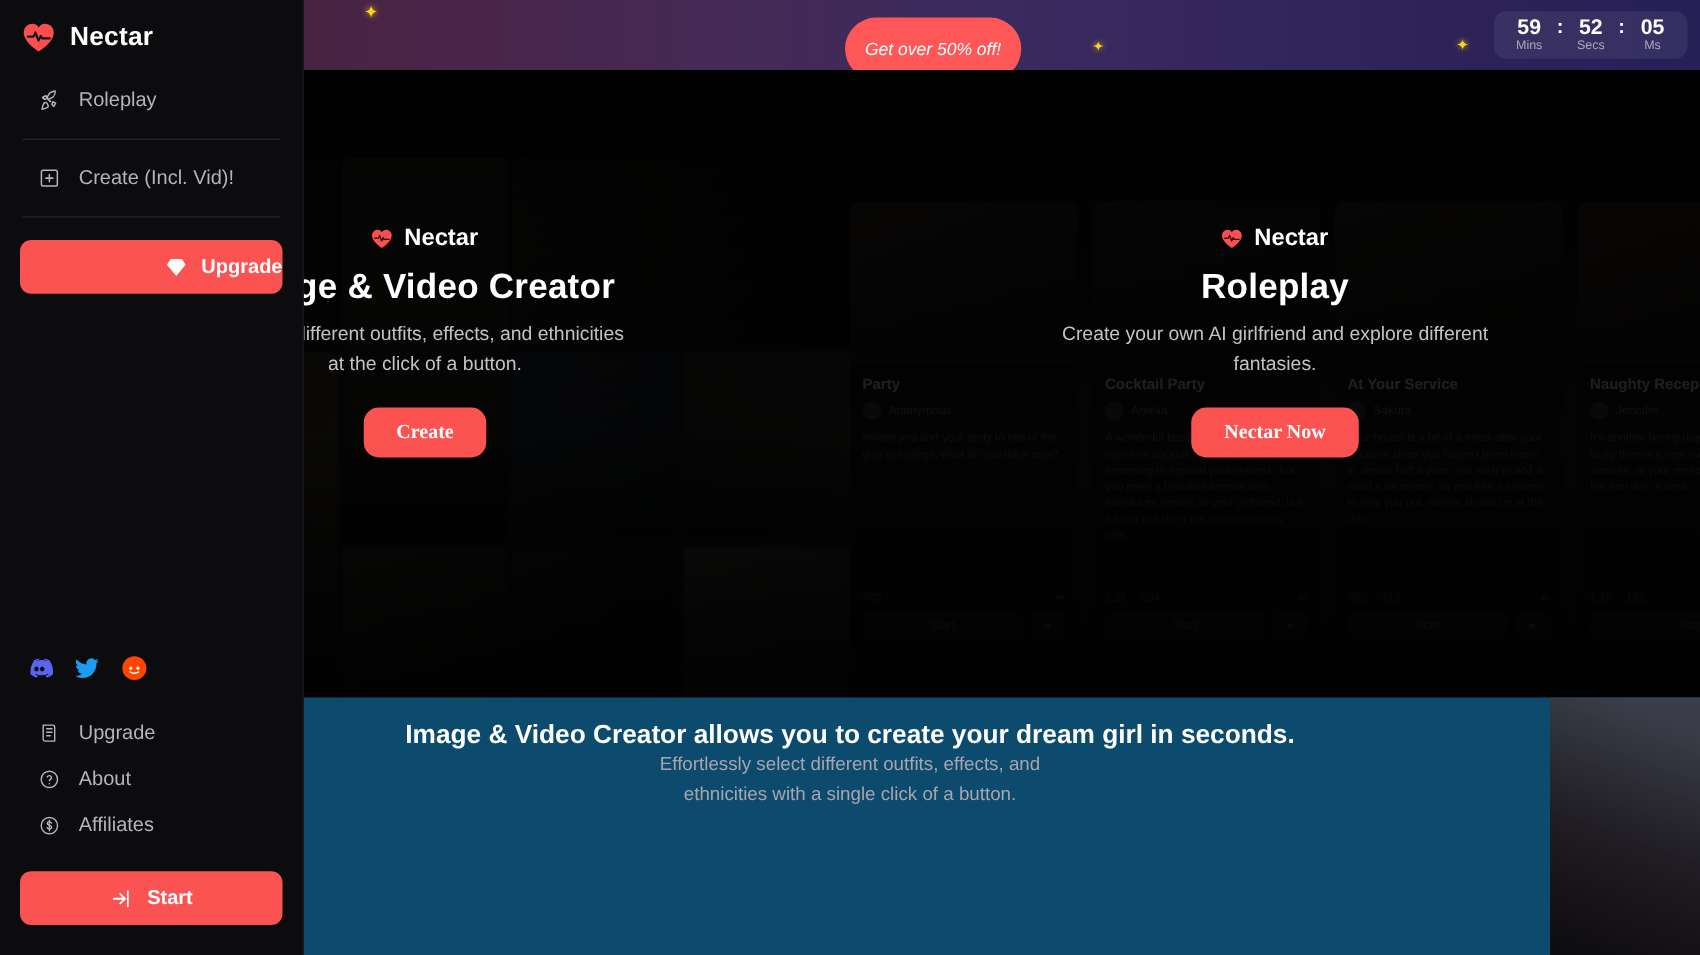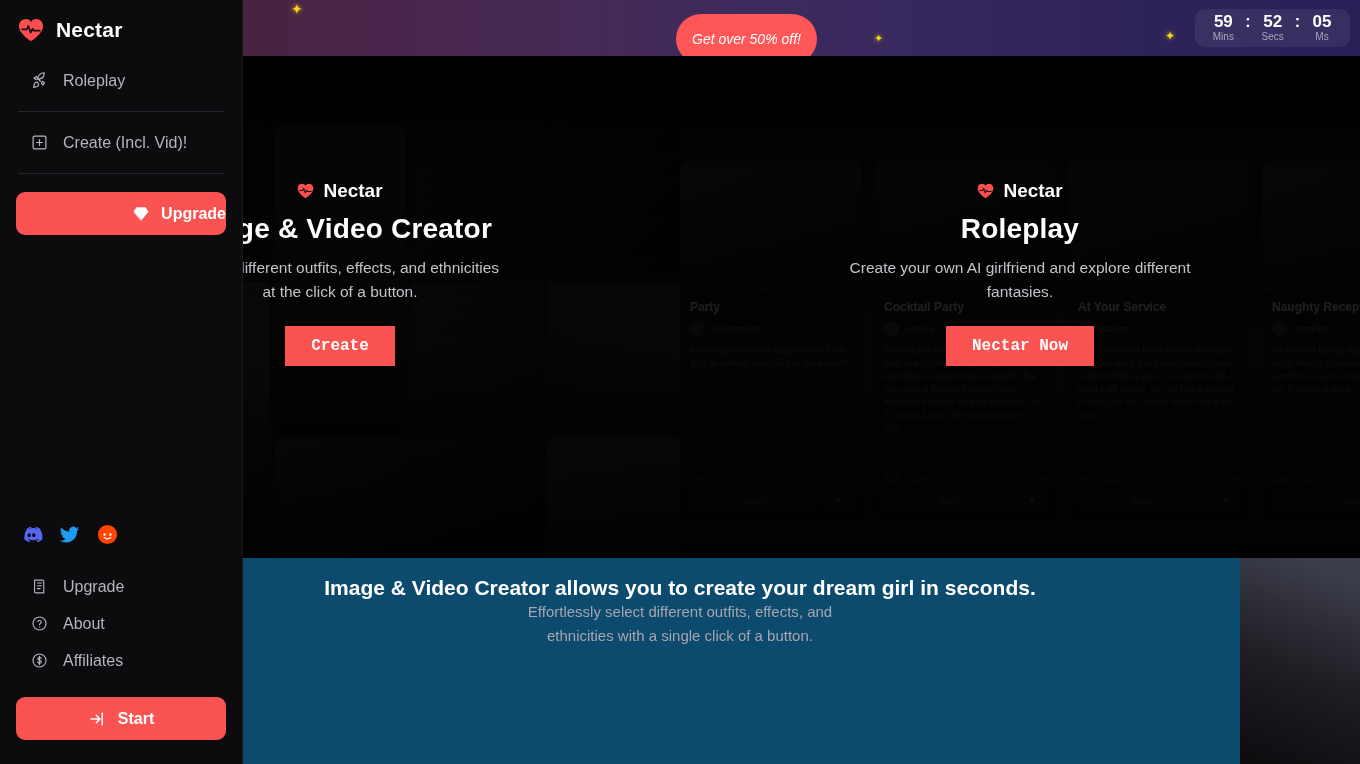--- a/index.html
+++ b/index.html
@@ -155,22 +155,22 @@
   .hero-content {
     position: absolute; left: 0; right: 0; top: 124px;
     display: flex; flex-direction: column; align-items: center; text-align: center;
   }
   .hero-brand { display: flex; align-items: center; gap: 9px; margin-bottom: 11px; }
   .hero-brand-name { color: #fff; font-size: 19px; font-weight: 600; }
   .hero-title { color: #fff; font-size: 28px; font-weight: 700; margin-bottom: 11px; letter-spacing: .2px; }
   .hero-sub { color: #c4c2c9; font-size: 15.5px; line-height: 24px; max-width: 420px; white-space: pre-line; }
   .hero-btn {
     margin-top: 22px; background: #fb5252; color: #fff; border: none;
-    border-radius: 0; padding: 11px 26px; font-size: 16px; font-weight: 600;
-    cursor: pointer; font-family: Liberation Mono, monospace;
+    border-radius: 12px; padding: 11px 26px; font-size: 16px; font-weight: 600;
+    cursor: pointer; font-family: Liberation Serif, serif;
   }
 
   
   .promo-section { position: absolute; left: 0; top: 502px; width: 1360px; height: 206px; background: #0c4a6e; }
   .side-img { position: absolute; top: 0; width: 120px; height: 206px; filter: brightness(.55); }
   .side-img.l { left: 0; background: linear-gradient(150deg,#4a4a52 10%,#1b1b20 70%,#0a0a0c); }
   .side-img.r { right: 0; background: linear-gradient(200deg,#6b6f86 10%,#3a3540 55%,#171418); }
 
   .section-head {
     position: absolute; left: 0; right: 0; top: 18px; text-align: center;

